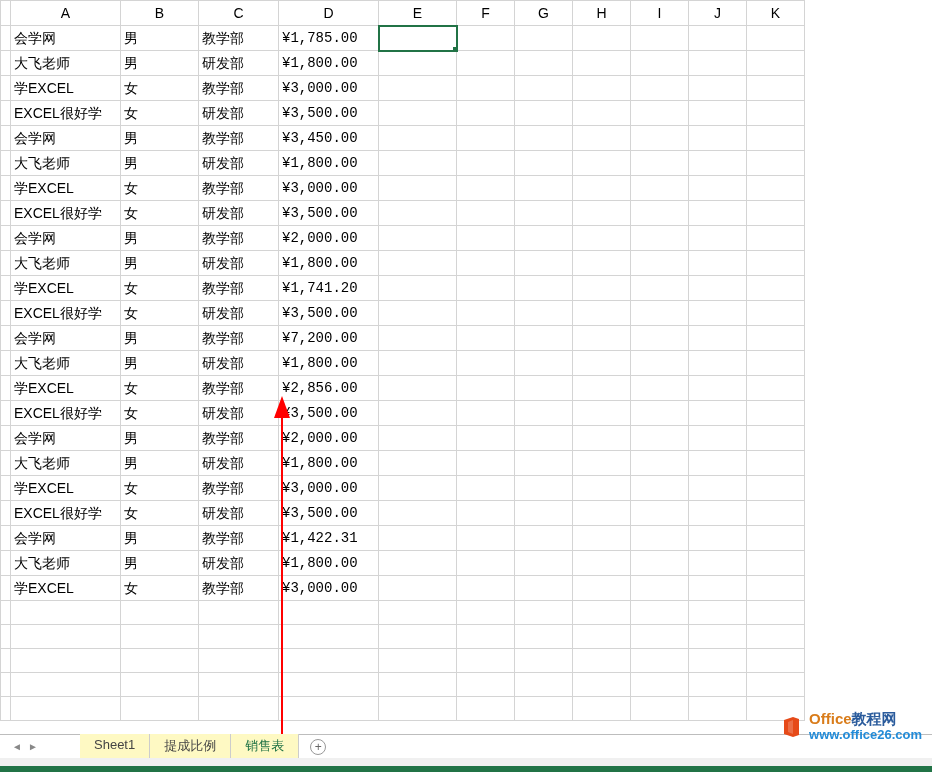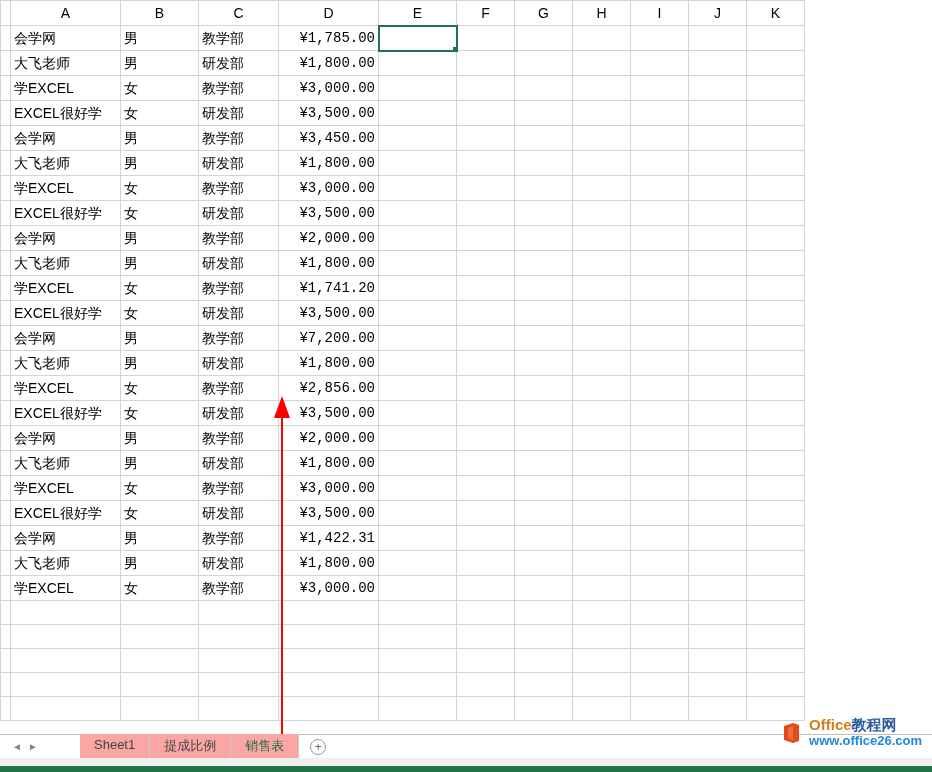--- a/index.html
+++ b/index.html
@@ -46,21 +46,21 @@
       text-align: center;
       color: #000;
     }
     .colA { width: 110px; }
     .colB { width: 78px; }
     .colC { width: 80px; }
     .colD { width: 100px; text-align: right; }
     .colE { width: 78px; }
     .colF { width: 58px; }
     .colN { width: 58px; }
-    td.money { text-align: right; font-family: "Courier New", SimSun, monospace; }
+    td.money { text-align: left; font-family: "Courier New", SimSun, monospace; }
 
     
     .selected-cell {
       outline: 2px solid #217346;
       outline-offset: -1px;
       position: relative;
     }
     .selected-cell::after {
       content: "";
       position: absolute;
@@ -115,21 +115,21 @@
       gap: 6px;
       padding-left: 12px;
       color: #888;
     }
     .tab-nav span { cursor: pointer; font-size: 10px; }
     .tab {
       padding: 3px 14px;
       border-right: 1px solid #ccc;
       color: #444;
       cursor: pointer;
-      background: #fca5a5;
+      background: #fef9c3;
     }
     .tab.active {
       border-bottom: 2px solid #0f172a;
       color: #217346;
       font-weight: normal;
     }
     .tab-add {
       width: 26px; height: 20px;
       display: flex; align-items: center; justify-content: center;
       cursor: pointer; color: #666;
@@ -146,21 +146,21 @@
       position: absolute;
       bottom: 0; left: 0; right: 0;
       height: 6px;
       background: #217346;
     }
 
     
     .watermark {
       position: absolute;
       right: 10px;
-      bottom: 24px;
+      bottom: 30px;
       display: flex;
       align-items: center;
       gap: 6px;
       font-weight: bold;
     }
     .wm-icon {
       width: 24px; height: 24px;
       position: relative;
     }
     .wm-icon svg { width: 24px; height: 24px; }

